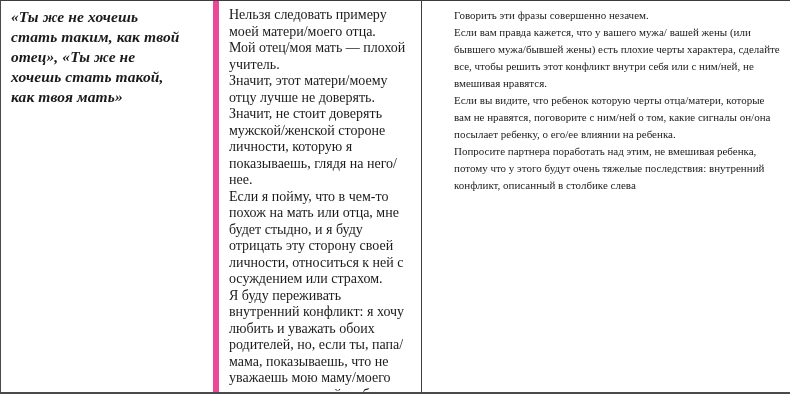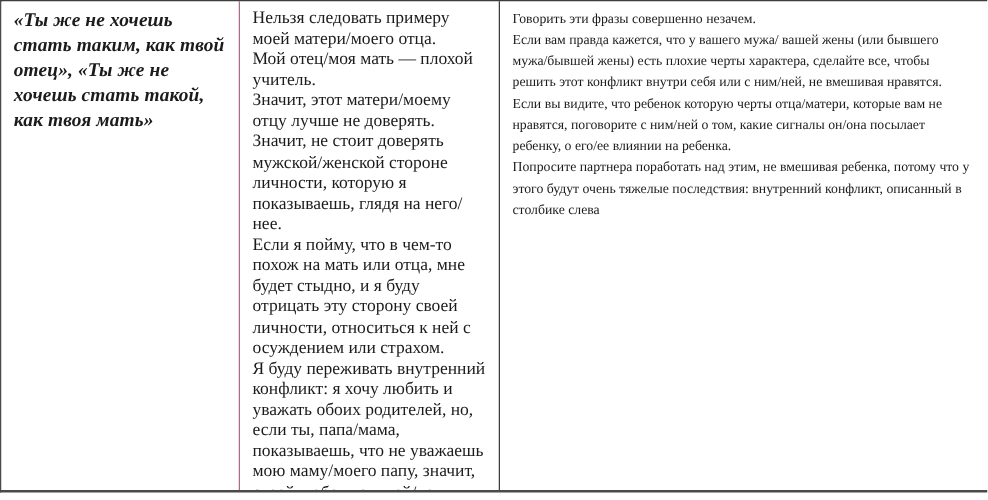--- a/index.html
+++ b/index.html
@@ -16,37 +16,38 @@
   }
   .book-table {
     display: flex;
     box-sizing: border-box;
     width: 790px;
     height: 394px;
     border-top: 1px solid #3c3c3c;
     border-bottom: 2px solid #4a4a4a;
     border-left: 1px solid #4a4a4a;
     background: #ffffff;
+    gap: 22px;
   }
   .cell {
     box-sizing: border-box;
     padding: 6px 10px 0 10px;
     overflow: hidden;
   }
   .col-phrase {
     width: 190px;
     font-size: 15.5px;
     line-height: 20px;
     font-weight: bold;
     font-style: italic;
     letter-spacing: 0.1px;
   }
   .col-child {
     width: 209px;
-    border-left: 1px solid #ec4899;
+    border-left: 6px solid #ec4899;
     border-right: 1px solid #3c3c3c;
     font-size: 14px;
     line-height: 16.5px;
   }
   .col-advice {
     flex: 1;
     font-size: 11px;
     line-height: 17px;
   }
   .cell p {

